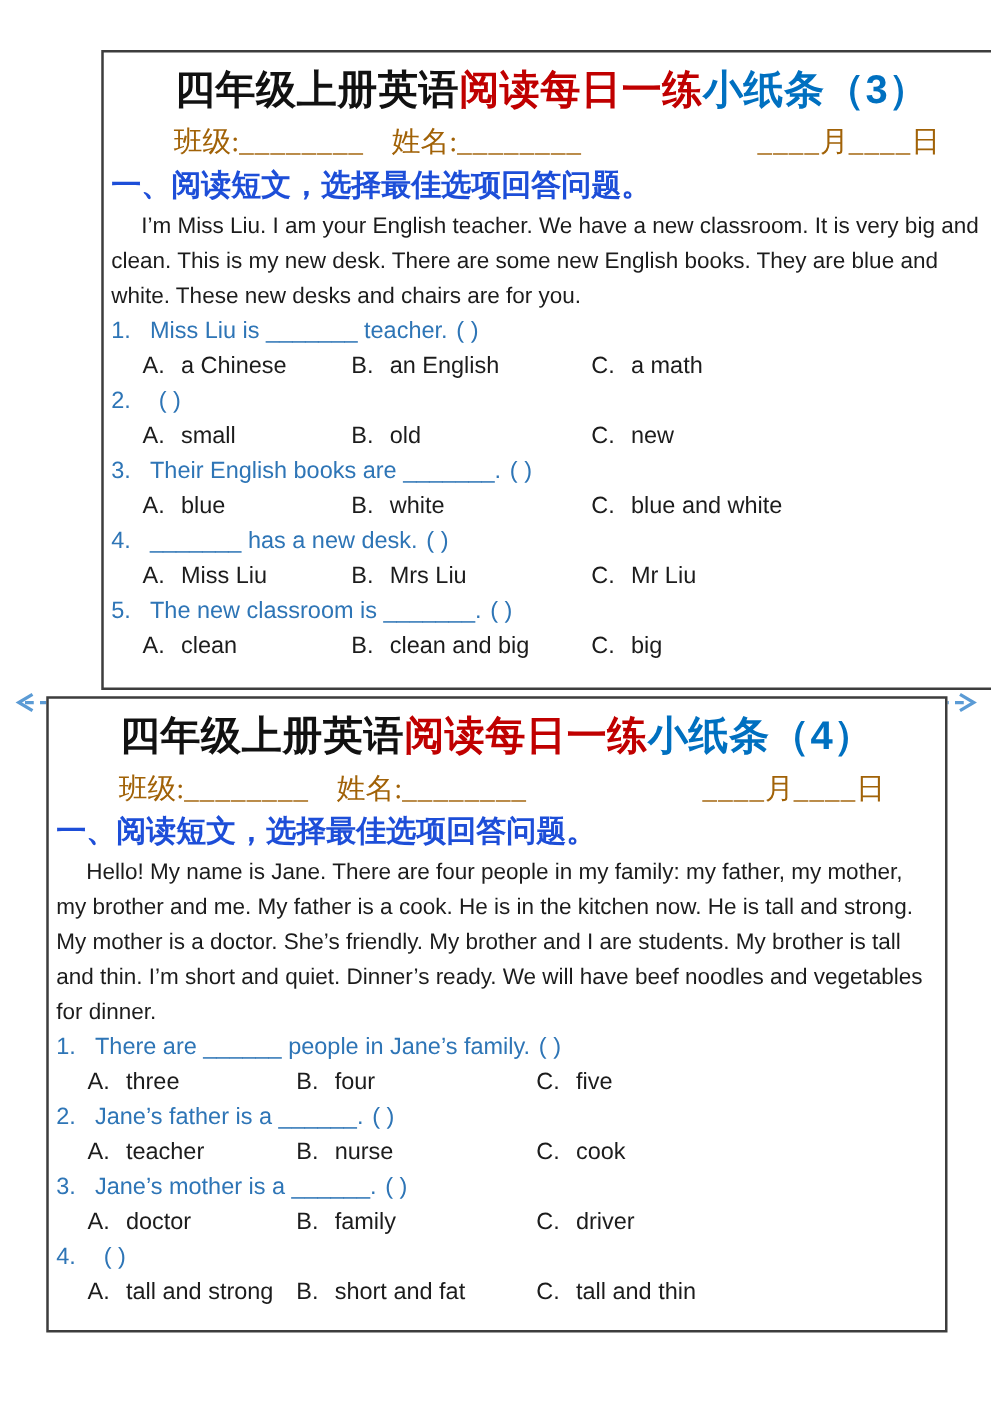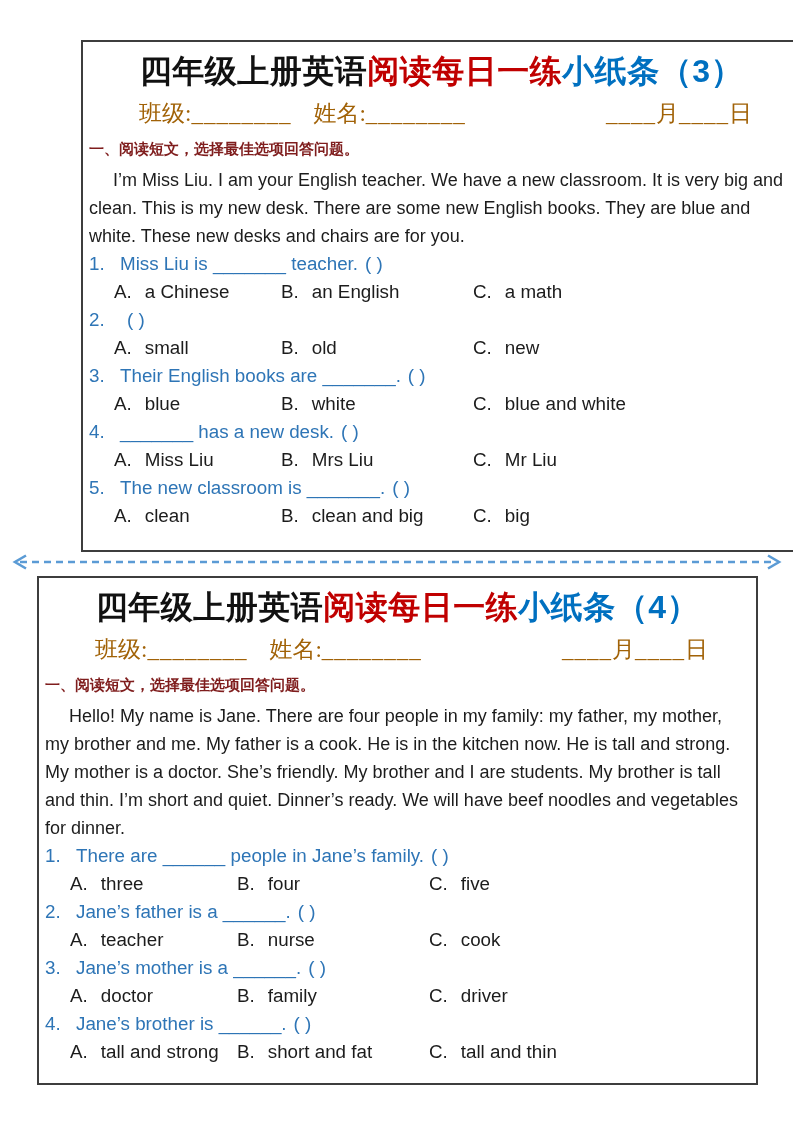--- a/index.html
+++ b/index.html
@@ -6,42 +6,42 @@
   body{
     width:793px;height:1122px;background:#ffffff;position:relative;
     font-family:"Liberation Sans",sans-serif;color:#1b1b1b;
     -webkit-font-smoothing:antialiased;
   }
   .sheet{
     position:absolute;left:37px;width:721px;box-sizing:border-box;
     border:2px solid #3d3d3d;background:#fff;overflow:hidden;
   }
   #sheet-3{top:40px;height:512px;margin-left:44px;}
-  #sheet-4{top:576px;height:509px;}
+  #sheet-4{top:557px;height:509px;}
 
   .sheet-title{
     text-align:center;font-weight:bold;font-size:32px;line-height:40px;
     margin-top:9px;letter-spacing:.5px;white-space:nowrap;
   }
   .t-black{color:#111111;}
   .t-red{color:#C00000;}
   .t-blue{color:#0070C0;}
 
   .info-row{
     display:flex;align-items:baseline;font-size:23px;line-height:30px;
     margin:8px 48px 0 56px;font-family:"Liberation Serif",serif;color:#a16207;
     white-space:nowrap;
   }
   .info-left{display:flex;align-items:baseline;}
   .info-right{margin-left:auto;display:flex;align-items:baseline;}
   .blank{letter-spacing:1px;}
 
   .instruction{
-    font-weight:bold;font-size:15px;line-height:30px;margin:5px 6px 0 6px;
-    color:#7f1d1d;white-space:nowrap;
+    font-weight:bold;font-size:24px;line-height:30px;margin:5px 6px 0 6px;
+    color:#1d4ed8;white-space:nowrap;
   }
 
   .passage{
     font-size:18px;line-height:28px;margin:2px 8px 0 6px;
     text-indent:24px;color:#1c1c1c;
   }
 
   .q-line{
     display:flex;align-items:baseline;margin-left:6px;
     font-size:18.8px;line-height:28px;color:#2E75B6;white-space:nowrap;
@@ -277,21 +277,20 @@
         <span>family</span>
       </span>
     <span class="opt">
         <span class="opt-letter">C.</span>
         <span>driver</span>
       </span>
   </div>
 
   <div class="q-line">
     <span class="q-num">4.</span>
-      <span>Jane’s brother is  ______.</span>
       <span class="q-bracket">(  )</span>
   </div>
   <div class="opt-row">
     <span class="opt">
         <span class="opt-letter">A.</span>
         <span>tall and strong</span>
       </span>
     <span class="opt">
         <span class="opt-letter">B.</span>
         <span>short and fat</span>

